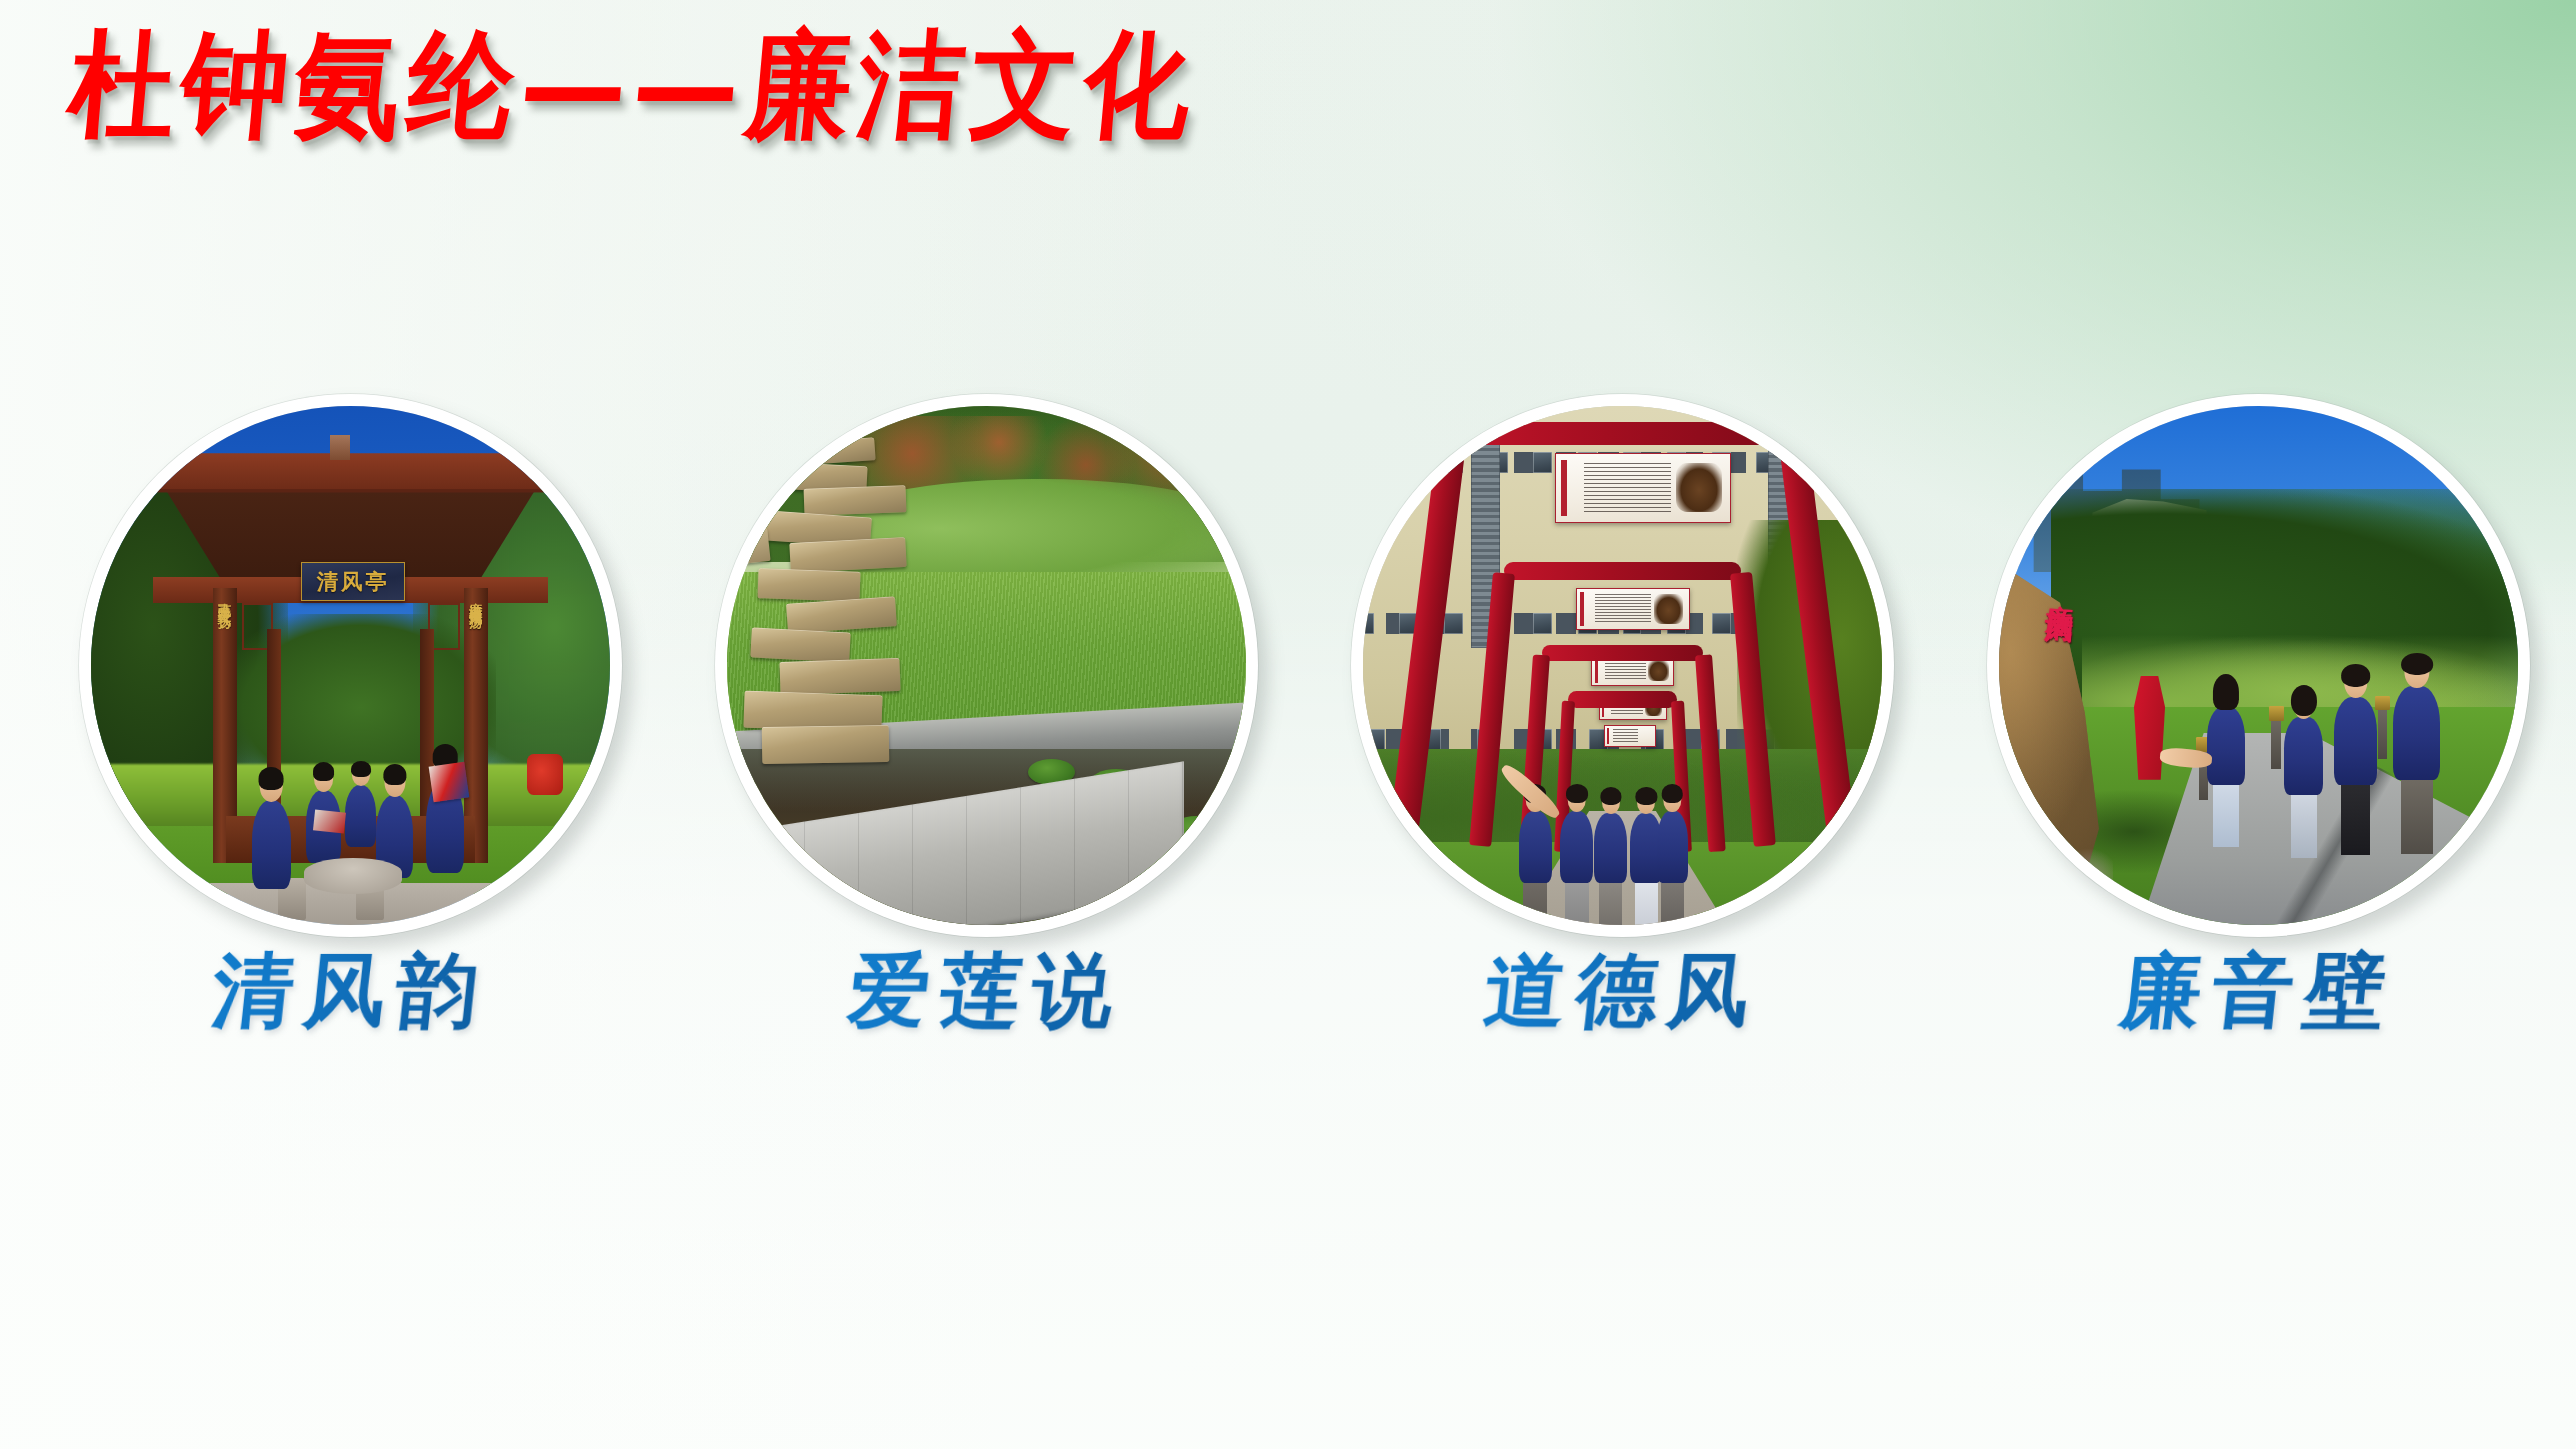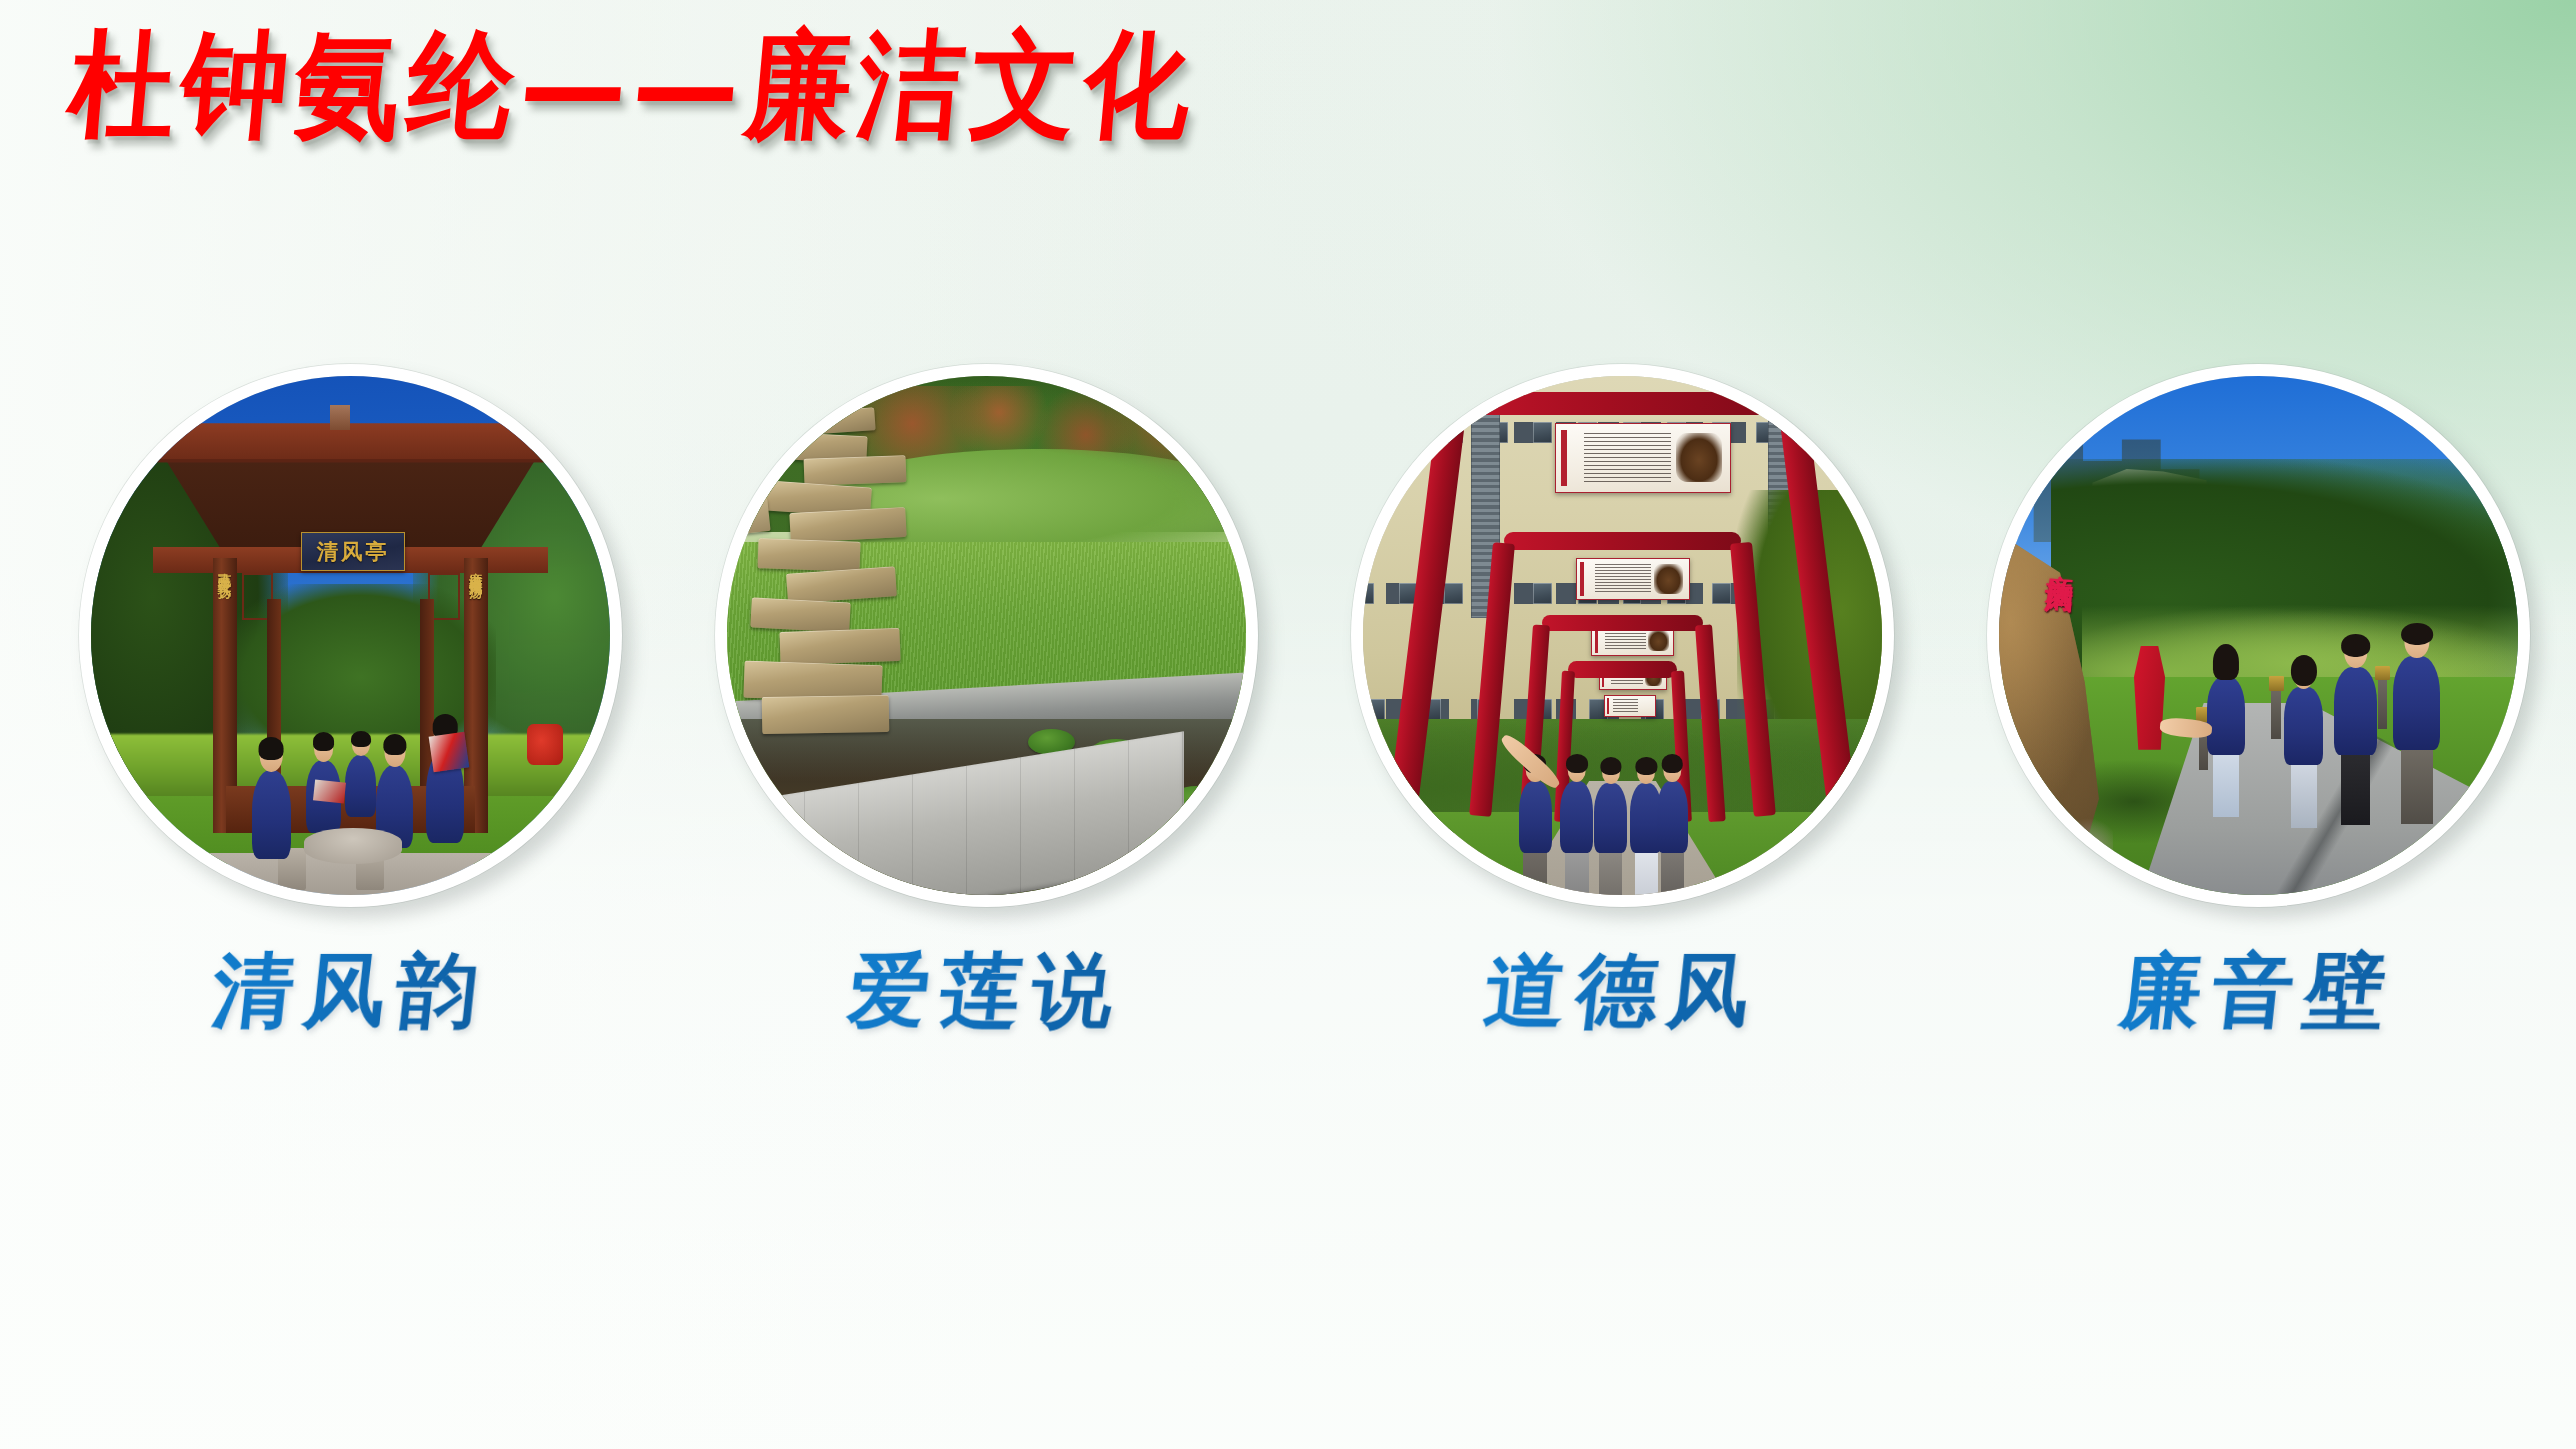--- a/index.html
+++ b/index.html
@@ -38,21 +38,21 @@
       6.7px 8px 6.7px rgba(110,120,110,0.42),
       2.7px 3.4px 2px rgba(130,140,130,0.30);
     transform:skewX(-5deg) scaleY(1.1);
     transform-origin:left top;
     line-height:1.0;
     z-index:30;
   }
 
   
   .circle-row {
-    position:absolute; left:0; top:364px; width:2288px; height:564px;
+    position:absolute; left:0; top:394px; width:2288px; height:564px;
     z-index:20;
   }
   .photo-wrap {
     position:absolute; top:0; width:543px; height:543px;
   }
   .photo-wrap.c0 { left:79px; }
   .photo-wrap.c1 { left:715px; }
   .photo-wrap.c2 { left:1351px; }
   .photo-wrap.c3 { left:1987px; }
 

